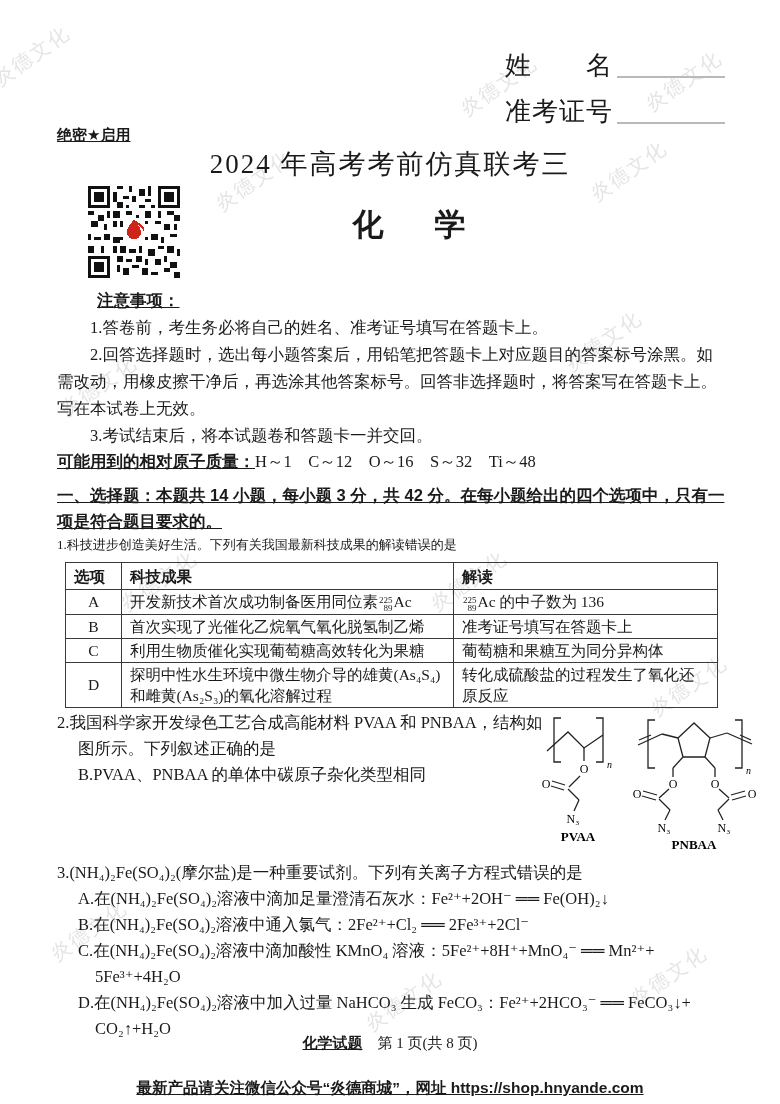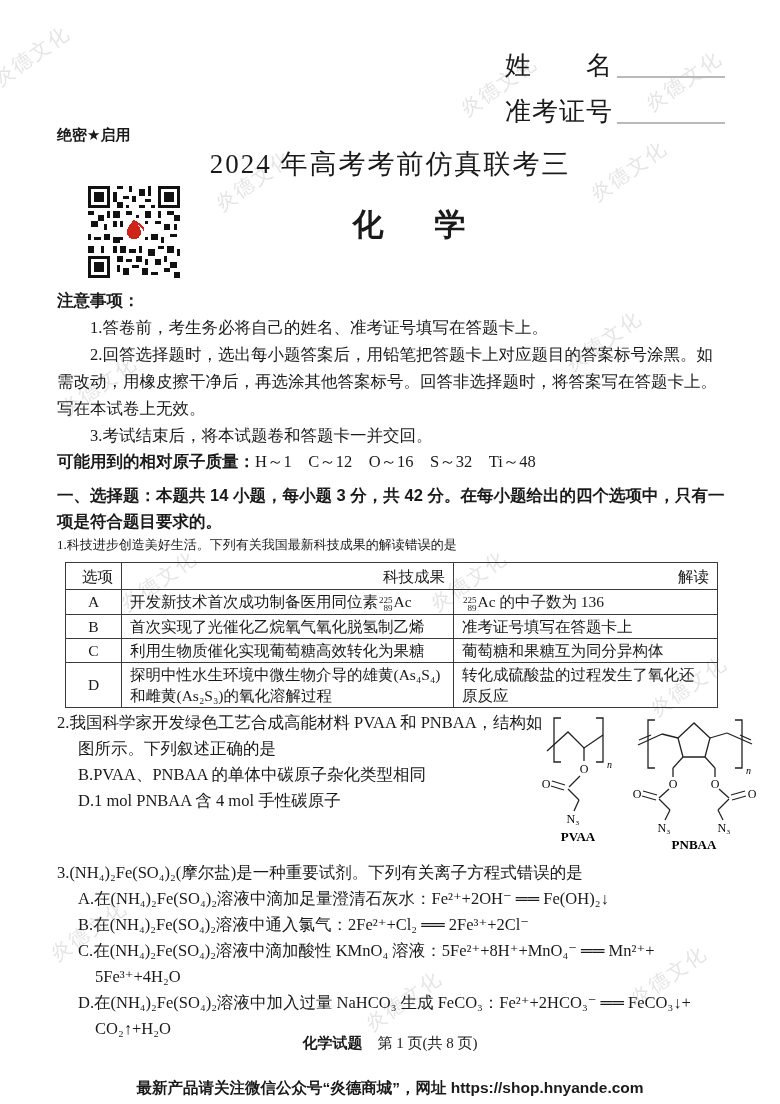--- a/index.html
+++ b/index.html
@@ -1,51 +1,51 @@
 <!DOCTYPE html>
 <html><head>
 <meta charset="utf-8">
 <style>
   html,body{margin:0;padding:0;}
   body{
     width:780px;height:1104px;position:relative;background:#ffffff;
     font-family:"Liberation Serif","DejaVu Serif",serif;
     color:#1a1a1a;overflow:hidden;
   }
-  .sans{font-family:"Liberation Sans","DejaVu Sans",sans-serif;}
+  .sans{font-family:"Liberation Sans","DejaVu Sans",sans-serif;text-decoration:underline;}
   
   .wm{
     position:absolute;color:#cfcfcf;opacity:.55;font-size:20px;letter-spacing:2px;
     transform:rotate(-35deg);transform-origin:left top;white-space:nowrap;
     font-family:"Liberation Serif",serif;pointer-events:none;
   }
   
   .field-row{position:absolute;left:505px;font-size:26px;letter-spacing:1px;white-space:nowrap;}
   .field-line{display:inline-block;width:108px;border-bottom:2px solid #b9b9b9;height:20px;vertical-align:-4px;margin-left:4px;}
   .secrecy{position:absolute;left:57px;top:126px;font-size:15px;font-weight:bold;}
   .exam-title{position:absolute;left:0;top:146px;width:780px;text-align:center;font-size:27px;letter-spacing:2px;}
   .subject-title{position:absolute;left:0;top:204px;width:780px;text-align:center;font-size:31px;font-weight:bold;letter-spacing:10px;padding-left:24px;}
   .qr{position:absolute;left:88px;top:186px;width:92px;height:92px;}
   
   .notice{position:absolute;left:57px;top:287px;width:668px;font-size:16.5px;line-height:27px;}
-  .notice-head{font-weight:bold;font-size:16.5px;}
+  .notice-head{font-weight:bold;font-size:16.5px;margin-left:40px;}
   .notice p{margin:0;text-indent:2em;}
   
   .atomic{position:absolute;left:57px;top:451px;font-size:16.5px;white-space:nowrap;}
   .atomic .lbl{font-weight:bold;text-align:center;}
   
   .section1{position:absolute;left:57px;top:482px;width:668px;font-weight:bold;font-size:16.5px;line-height:26px;}
   .q1-stem{position:absolute;left:57px;top:536px;font-size:13px;}
   
   table.q1t{
     position:absolute;left:65px;top:562px;width:652px;border-collapse:collapse;
     font-size:15.5px;table-layout:fixed;
   }
   .q1t th,.q1t td{border:1.2px solid #3a3a3a;padding:1px 8px;line-height:21px;}
-  .q1t th{font-weight:normal;text-align:right;height:24px;}
+  .q1t th{font-weight:bold;text-align:left;height:24px;}
   .q1t td.opt{text-align:center;}
   .q1t col.c-opt{width:56px;}
   .q1t col.c-ach{width:332px;}
   .q1t col.c-int{width:264px;}
   .iso{display:inline-block;vertical-align:-4px;margin:0 1px;}
   .iso i{display:block;font-style:normal;font-size:9px;line-height:8.5px;text-align:right;}
   
   .q2{position:absolute;left:57px;top:710px;width:500px;font-size:16.5px;line-height:26px;}
   .q2 .stem{padding-left:21px;text-indent:-21px;margin:0;}
   .q2 .opt{margin-left:21px;}
@@ -217,21 +217,20 @@
     <td class="opt">D</td>
     <td>探明中性水生环境中微生物介导的雄黄(As₄S₄)和雌黄(As₂S₃)的氧化溶解过程</td>
     <td>转化成硫酸盐的过程发生了氧化还原反应</td>
   </tr>
 </tbody>
   </table>
 
 <div class="q2">
   <p class="stem">2.我国科学家开发绿色工艺合成高能材料 PVAA 和 PNBAA，结构如图所示。下列叙述正确的是</p>
   <div class="opt">B.PVAA、PNBAA 的单体中碳原子杂化类型相同</div>
-  <div class="opt">D.1 mol PNBAA 含 4 mol 手性碳原子</div>
 </div>
 
 <div class="structs">
 
   <svg style="left:0" width="86" height="150" viewBox="0 0 86 150">
     <g stroke="#222" stroke-width="1.3" fill="none">
       <polyline points="23,10 16,10 16,54 23,54"></polyline>
       <polyline points="58,10 65,10 65,54 58,54"></polyline>
       <polyline points="9,43 30,24 46,40 65,27"></polyline>
       <line x1="46" y1="40" x2="46" y2="53"></line>

